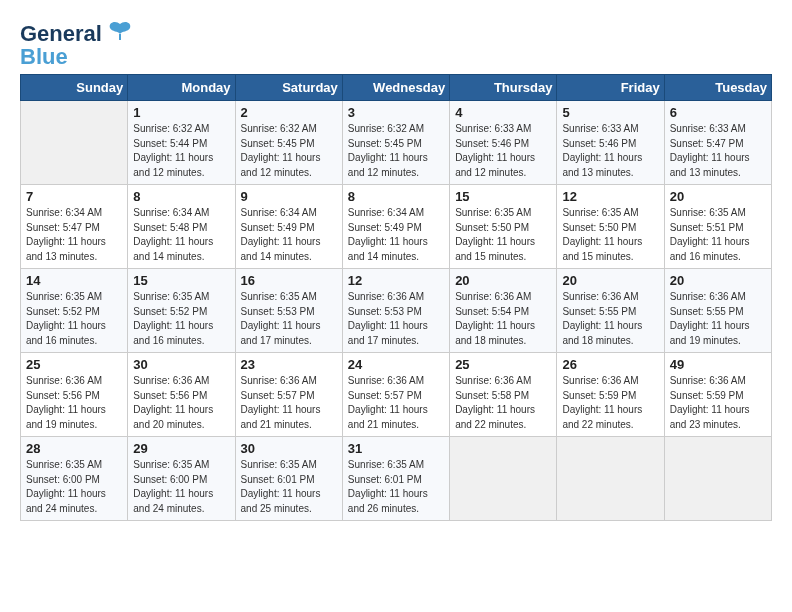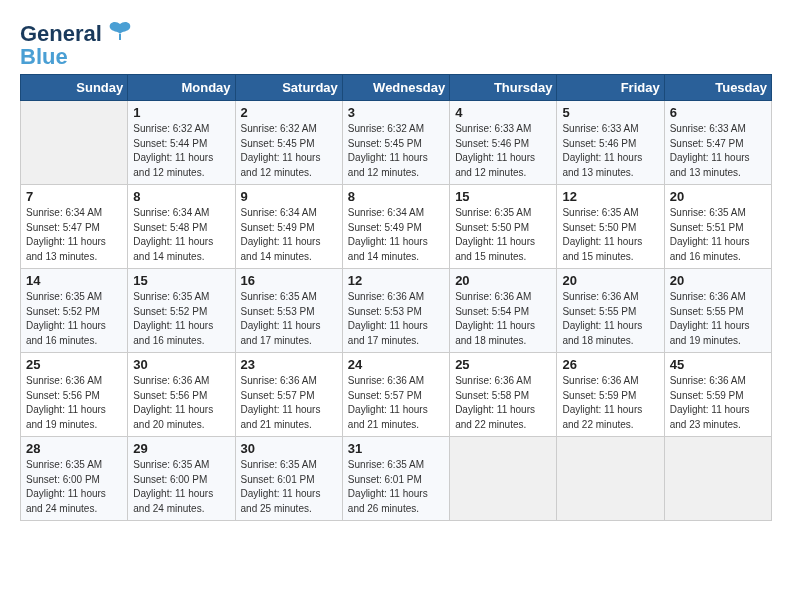--- a/index.html
+++ b/index.html
@@ -302,21 +302,21 @@
 and 22 minutes.</div>
           </td>
           <td>
             <span class="day-num">26</span>
             <div class="day-info" style="white-space: pre-line;">Sunrise: 6:36 AM
 Sunset: 5:59 PM
 Daylight: 11 hours
 and 22 minutes.</div>
           </td>
           <td>
-            <span class="day-num">45</span>
+            <span class="day-num">49</span>
             <div class="day-info" style="white-space: pre-line;">Sunrise: 6:36 AM
 Sunset: 5:59 PM
 Daylight: 11 hours
 and 23 minutes.</div>
           </td>
         </tr>
         <tr>
           <td>
             <span class="day-num">28</span>
             <div class="day-info" style="white-space: pre-line;">Sunrise: 6:35 AM

